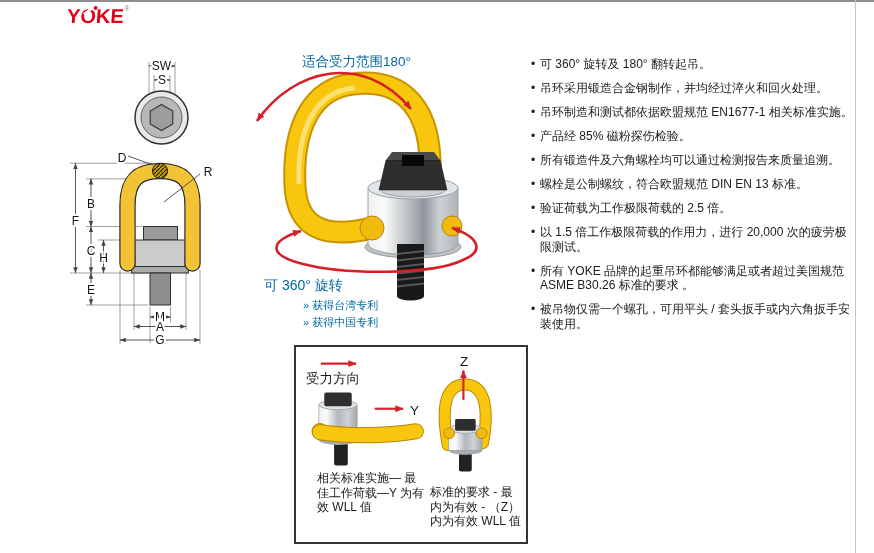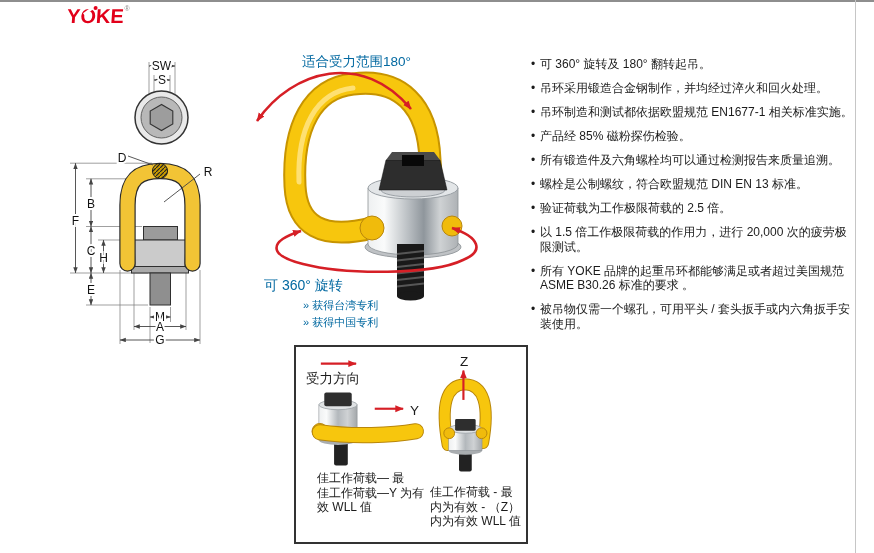--- a/index.html
+++ b/index.html
@@ -268,23 +268,23 @@
         <circle cx="450" cy="433" r="5.5" fill="#f0bb0c" stroke="#b8860b"></circle>
         <circle cx="483" cy="433" r="5.5" fill="#f0bb0c" stroke="#b8860b"></circle>
         <line x1="464.5" y1="399" x2="464.5" y2="369" stroke="#d61f26" stroke-width="2.2" marker-end="url(#ra2)"></line>
       </g>
     </svg>
 
     <div class="abs fb-title">受力方向</div>
     <div class="abs fb-y">Y</div>
     <div class="abs fb-z">Z</div>
     <div class="abs fb-cap fb-cap-left">
-      <div>佳工作荷载— 最</div>
+      <div>相关标准实施— 最</div>
       <div>佳工作荷载—Y 为有</div>
       <div>效 WLL 值</div>
     </div>
     <div class="abs fb-cap fb-cap-right">
-      <div>佳工作荷载 - 最</div>
+      <div>标准的要求 - 最</div>
       <div>内为有效 - （Z）</div>
       <div>内为有效 WLL 值</div>
     </div>
   </div>
 </div>
 
 </body></html>

